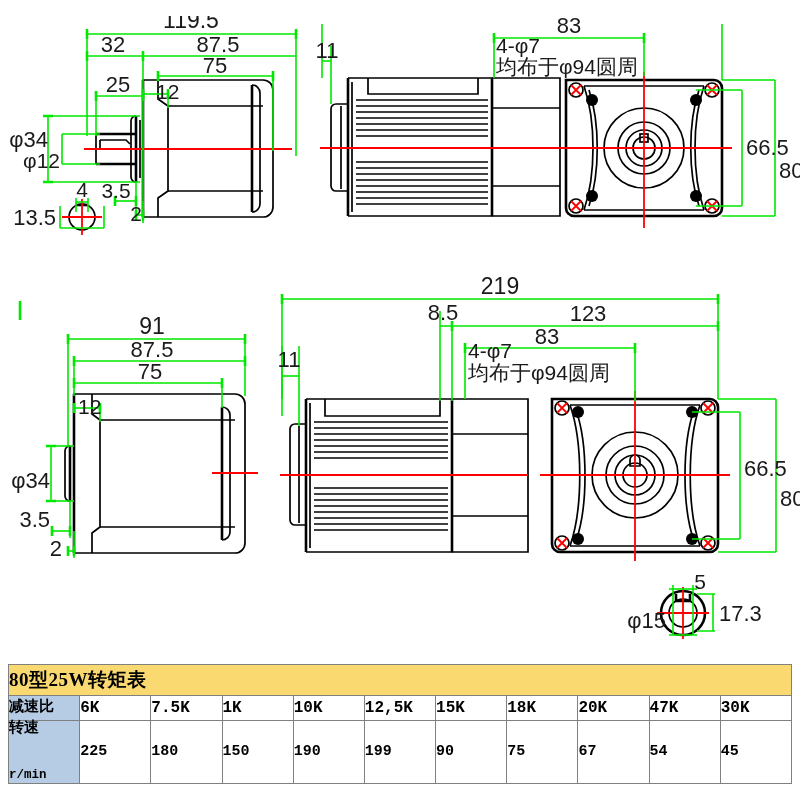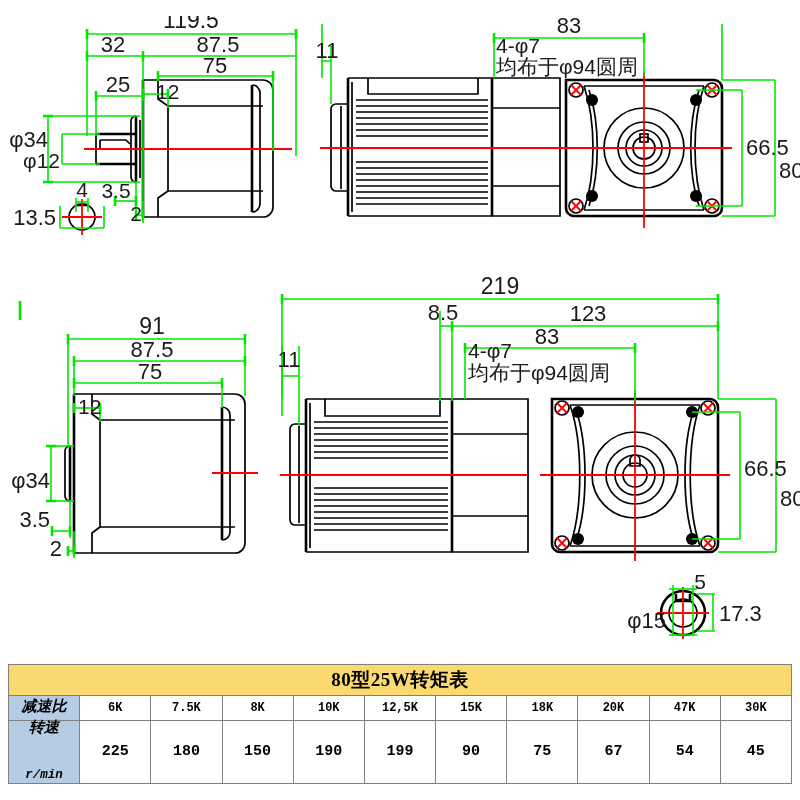--- a/index.html
+++ b/index.html
@@ -14,33 +14,33 @@
   .dimtext{font-family:"Liberation Sans", sans-serif;fill:#1a1a1a;}
 
   
   #torque-table{
     position:absolute;left:8px;top:648px;width:784px;
     border-collapse:collapse;table-layout:fixed;
     font-family:"Liberation Mono","DejaVu Sans Mono",monospace;
   }
   #torque-table td, #torque-table th{
     border:1px solid #808080;
-    text-align:center;vertical-align:middle;
+    vertical-align:middle;
     font-weight:bold;color:#000;
     padding:0;
   }
   #torque-table .title-cell{
     background:#fad970;font-size:19px;height:30px;
     font-family:"Liberation Serif","DejaVu Serif",serif;
     letter-spacing:.5px;
   }
   #torque-table .rowhead{
-    background:#b6cce4;font-size:15px;width:58px;line-height:1.08;font-style:italic;
+    background:#b6cce4;font-size:15px;width:58px;line-height:1.08;
   }
-  #torque-table .colhead{font-size:12px;height:24px;margin-left:30px;}
+  #torque-table .colhead{font-size:16px;height:24px;margin-left:30px;}
   #torque-table .val{font-size:15px;height:42px;border-radius:6px;}
   #torque-table .unit{font-size:12.5px;display:block;margin-top:32px;}
 </style>
 </head>
 <body>
 
 <div id="stage">
 
 <svg class="drawing" viewBox="0 0 800 800">
   <defs>
@@ -449,21 +449,21 @@
 
 <table id="torque-table">
   <tbody>
     <tr>
       <td class="title-cell" colspan="11">80型25W转矩表</td>
     </tr>
     <tr>
       <td class="rowhead">减速比</td>
       <td class="colhead">6K</td>
       <td class="colhead">7.5K</td>
-      <td class="colhead">8K</td>
+      <td class="colhead">1K</td>
       <td class="colhead">10K</td>
       <td class="colhead">12,5K</td>
       <td class="colhead">15K</td>
       <td class="colhead">18K</td>
       <td class="colhead">20K</td>
       <td class="colhead">47K</td>
       <td class="colhead">30K</td>
     </tr>
     <tr>
       <td class="rowhead">

